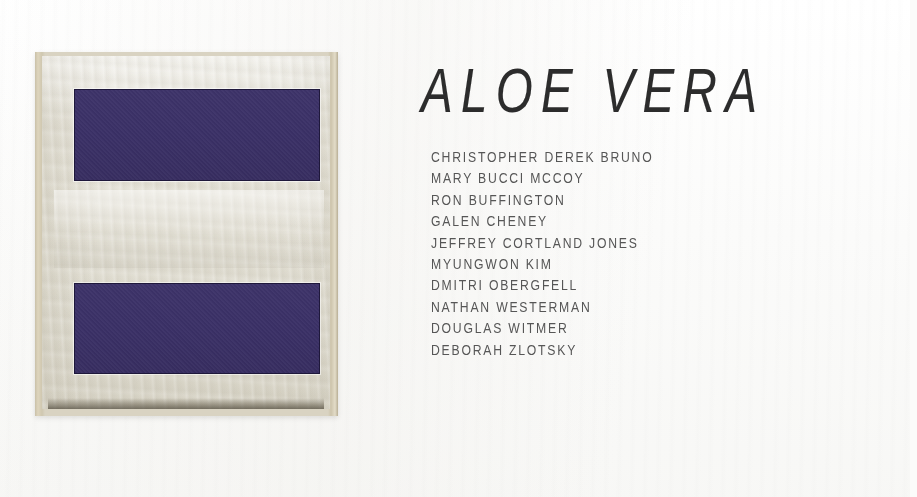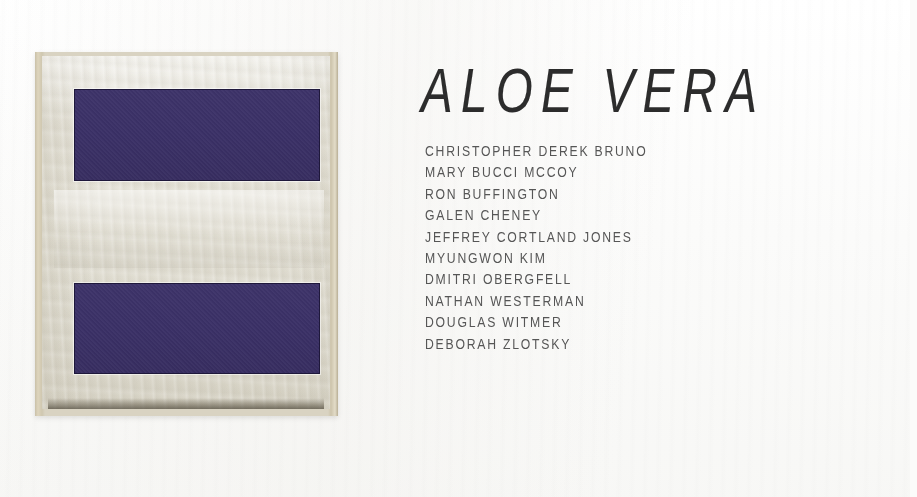--- a/index.html
+++ b/index.html
@@ -153,21 +153,21 @@
     white-space: nowrap;
     transform: scale(0.88, 1.18);
     transform-origin: left top;
     -webkit-text-stroke: 0.1px #2c2c2c;
   }
 
   #artist-list {
     position: absolute;
     left: 0;
     top: 133px;
-    margin: 8px;
+    margin: 14px;
     padding: 0;
     list-style: none;
   }
   .artist-name {
     font-size: 13px;
     font-weight: 400;
     letter-spacing: 0.145em;
     color: #565656;
     line-height: 21.4px;
     white-space: nowrap;

